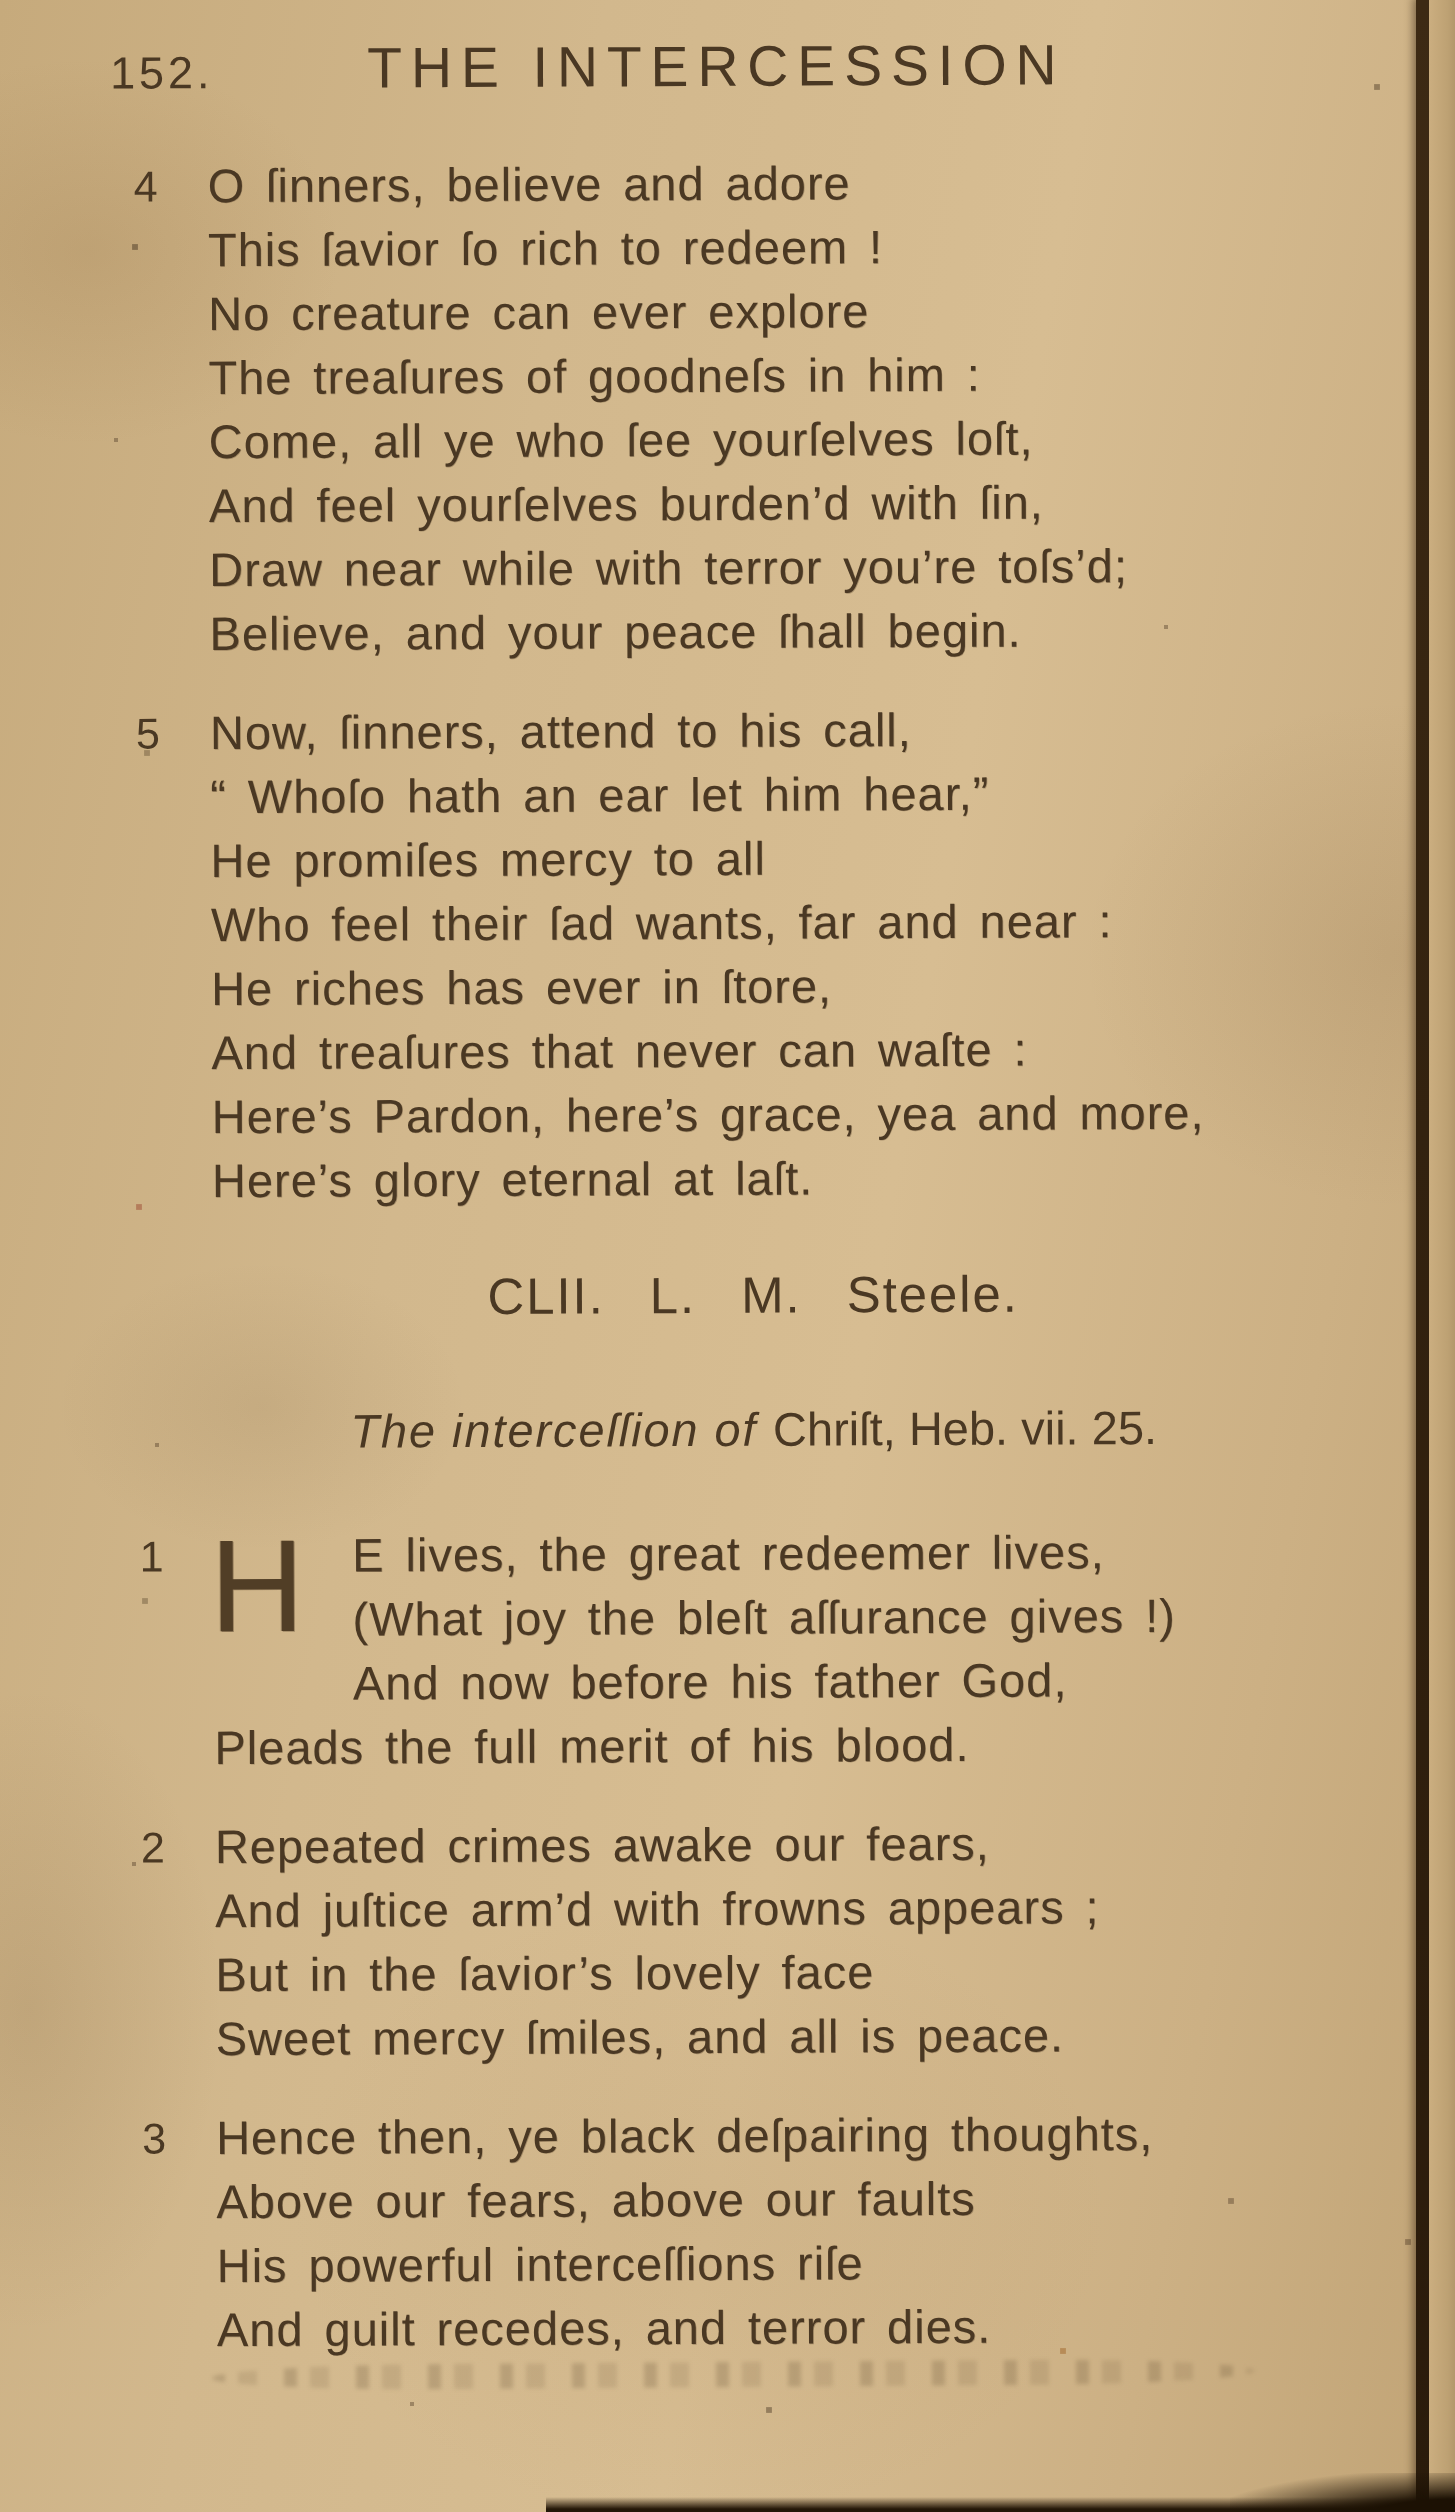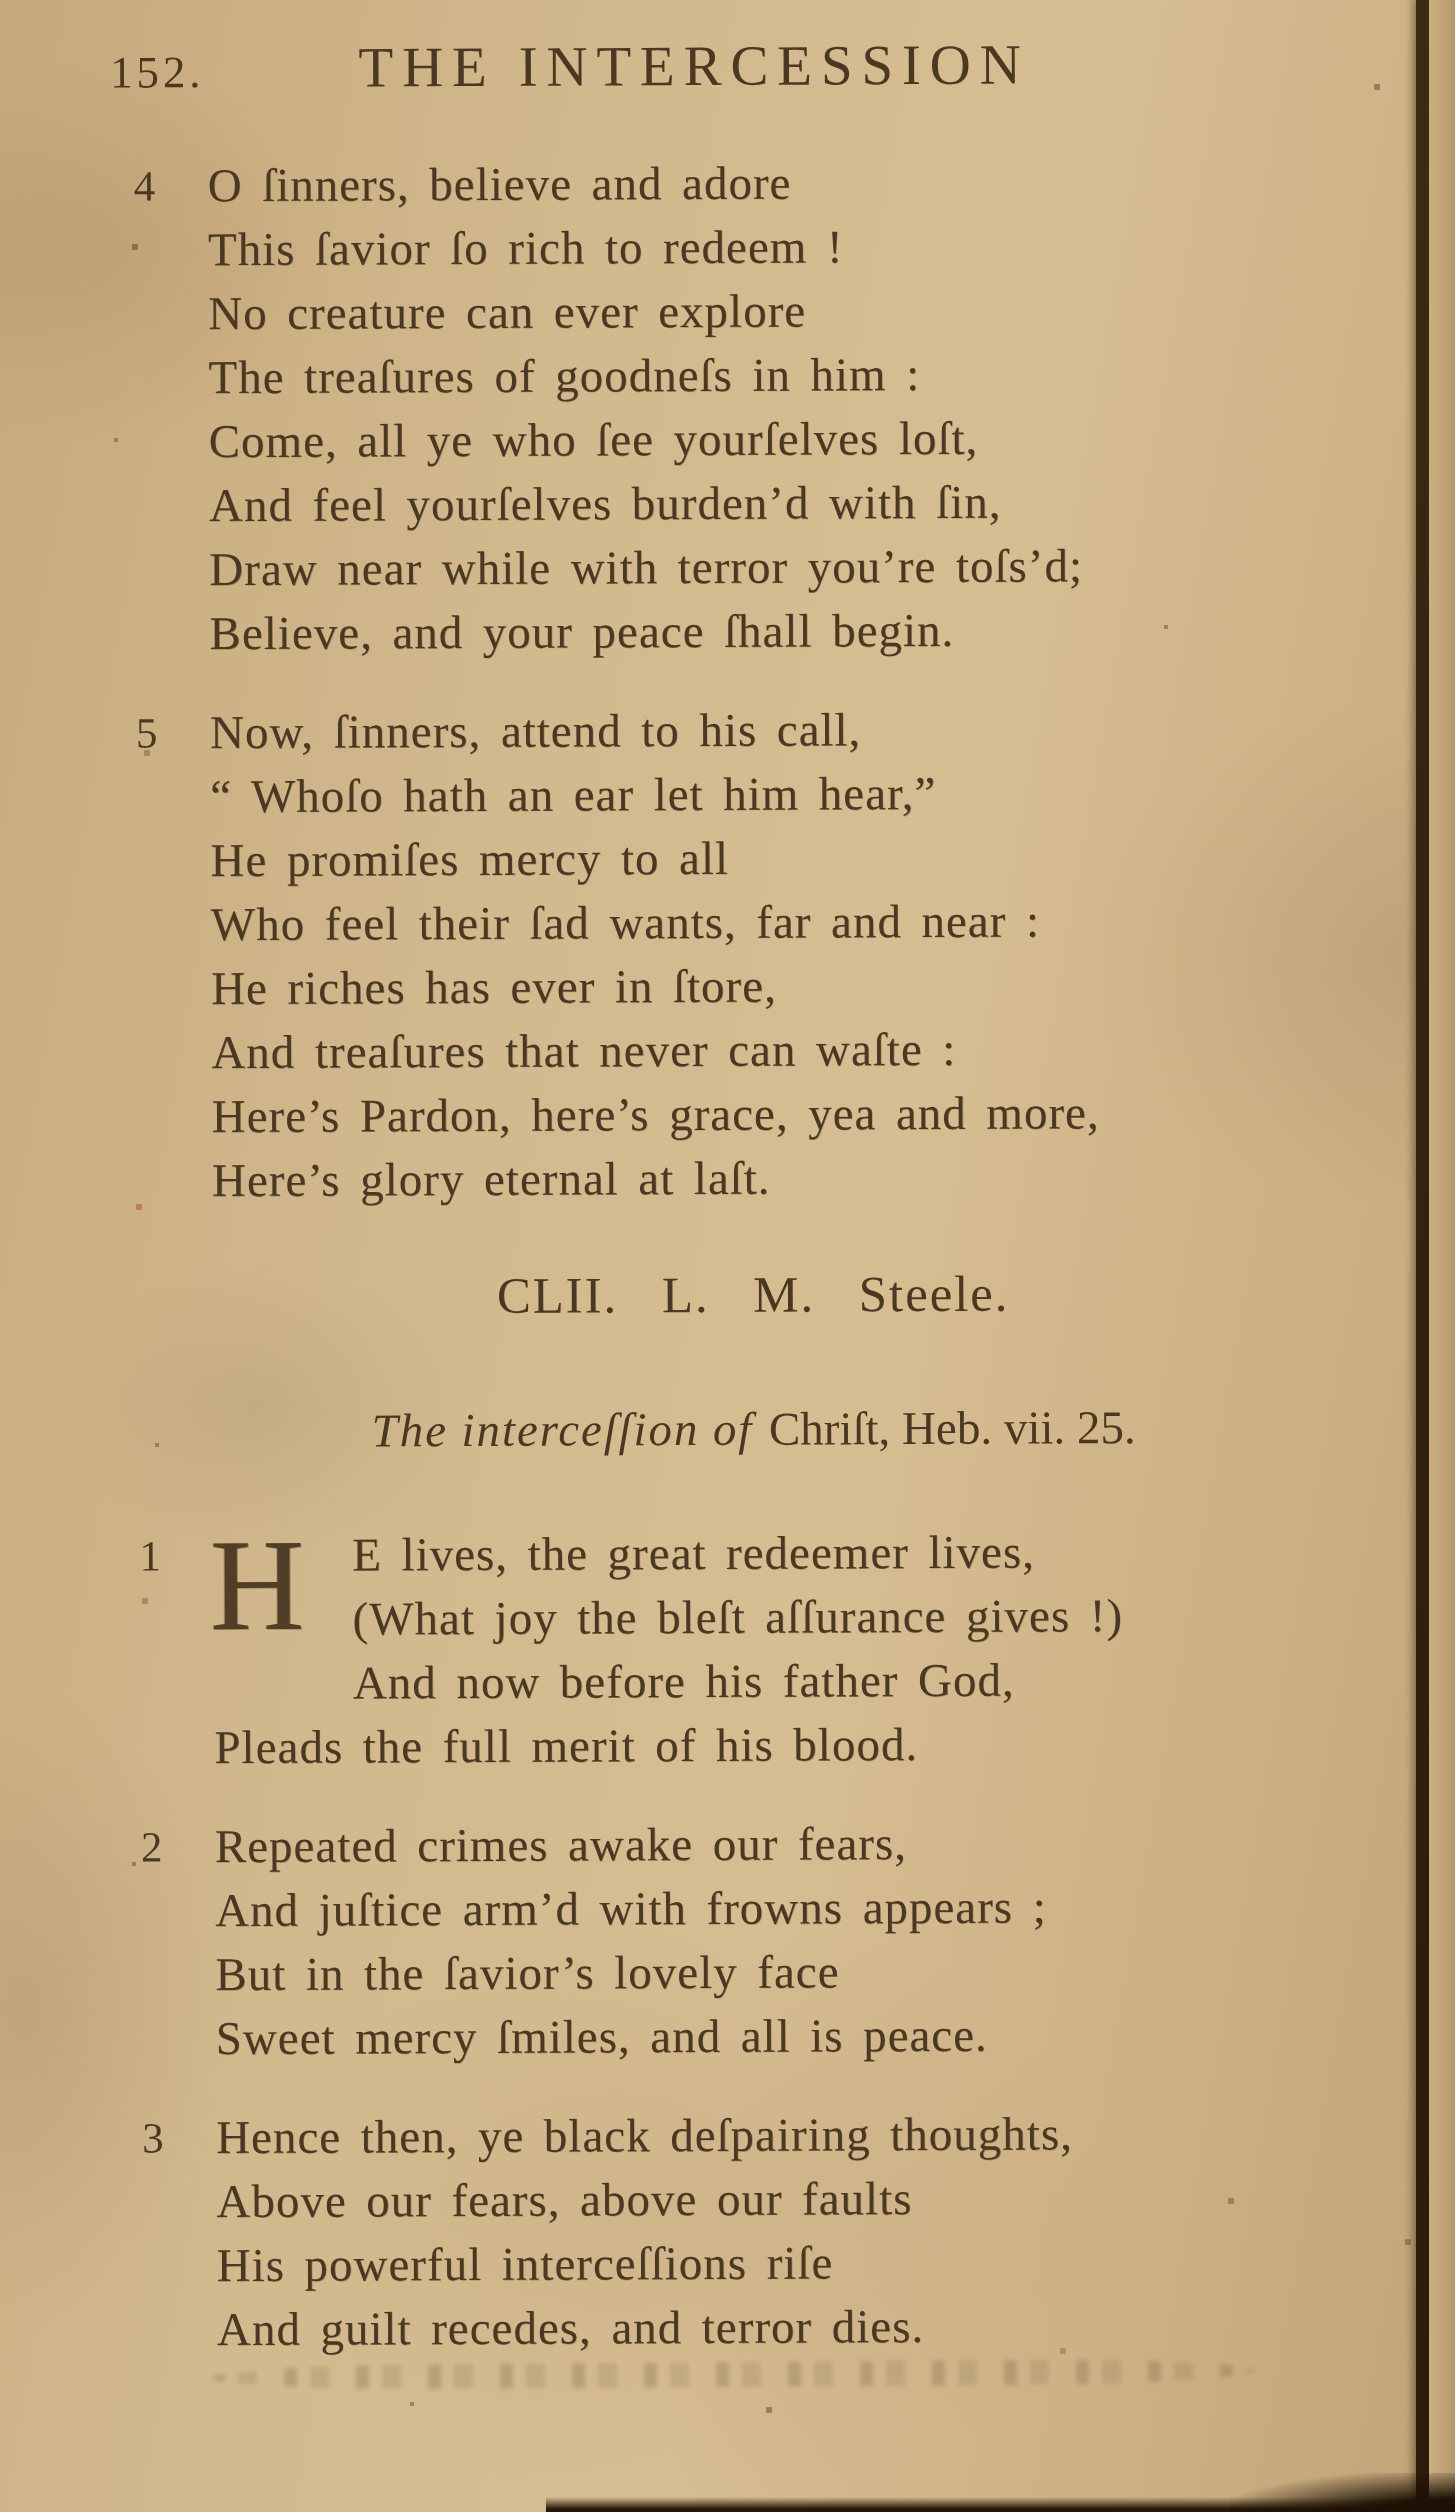--- a/index.html
+++ b/index.html
@@ -1,20 +1,20 @@
 <!DOCTYPE html>
 <html><head>
 <meta charset="utf-8">
 <style>
   html,body { margin:0; padding:0; background:#1d160d; }
   .page {
     position:relative;
     width:1456px; height:2512px;
     overflow:hidden;
-    font-family:Liberation Serif, serif;
+    font-family:Liberation Sans, sans-serif;
     color:#4a3823;
     background-color:#cfb489;
     background-image:
       radial-gradient(ellipse 409px 312px at 6% 10%, rgba(150,115,70,.20), transparent 62%),
       radial-gradient(ellipse 507px 409px at 96% 38%, rgba(118,88,52,.14), transparent 62%),
       radial-gradient(ellipse 663px 507px at 48% 88%, rgba(160,125,80,.12), transparent 62%),
       radial-gradient(ellipse 331px 234px at 18% 56%, rgba(104,78,46,.10), transparent 62%),
       radial-gradient(ellipse 292px 487px at 2% 80%, rgba(110,82,48,.14), transparent 66%),
       linear-gradient(100deg, #c6aa7c 0%, #d2b88d 32%, #d7bd92 58%, #ccb084 82%, #c1a476 100%);
   }

